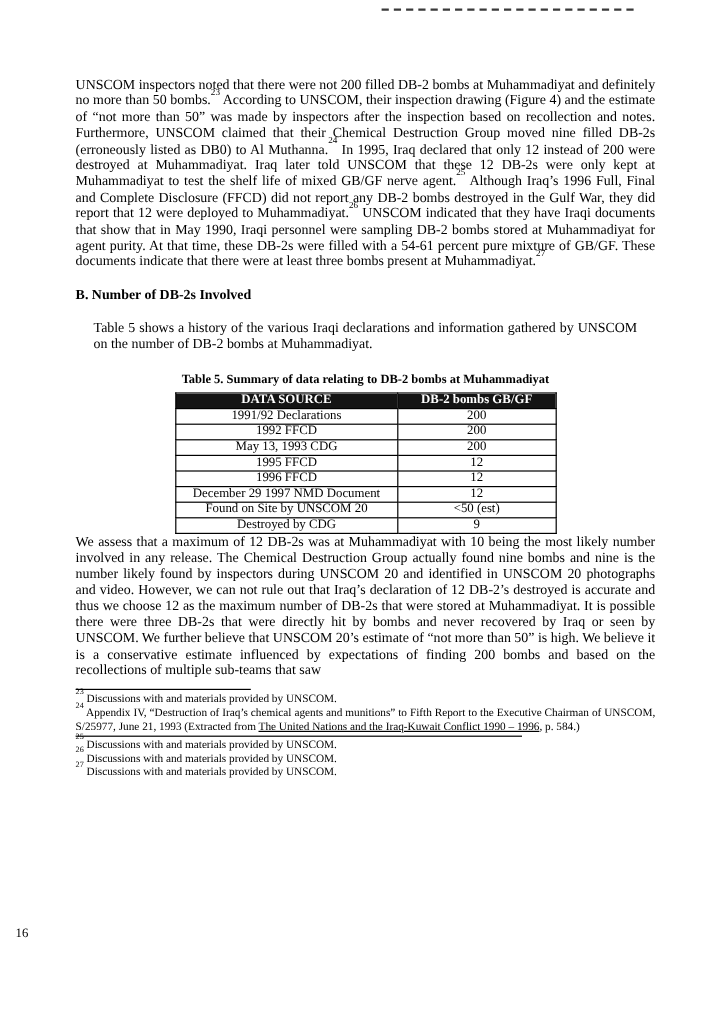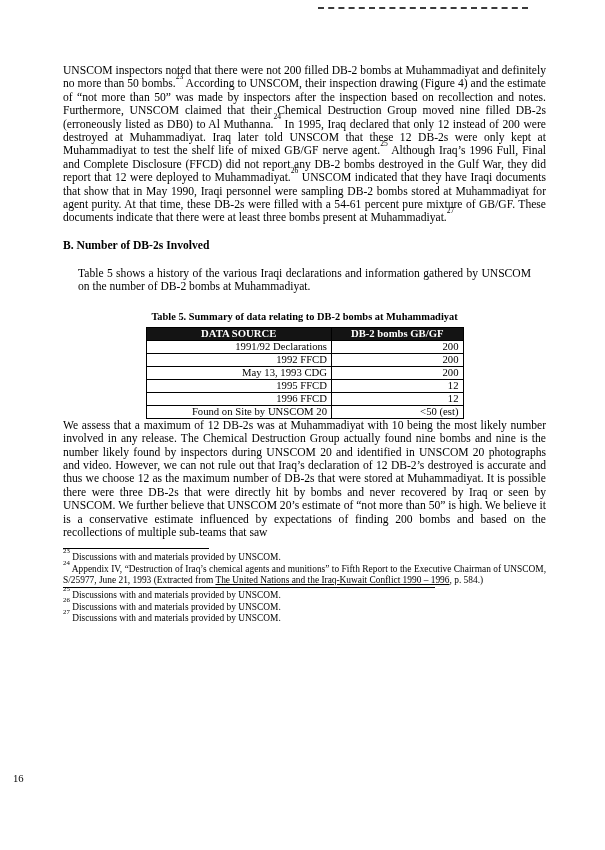--- a/index.html
+++ b/index.html
@@ -67,22 +67,22 @@
     white-space: nowrap;
   }
   table.data-table th {
     background: #141414;
     color: #fff;
     font-weight: bold;
     text-align: center;
   }
   th.col-source, td.col-source { width: 59%; }
   th.col-value,  td.col-value  { width: 41%; }
-  td.col-source { text-align: right; padding-left: 6px; }
-  td.col-value  { text-align: right; }
+  td.col-source { text-align: center; padding-left: 6px; }
+  td.col-value  { text-align: center; }
   .assess-para { }
   .footnote-sep {
     width: 146px;
     border-top: 1px solid #000;
     margin: 9px 0 3px 0;
   }
   .footnotes {
     font-size: 9.4px;
     line-height: 11.3px;
     text-align: justify;
@@ -144,22 +144,30 @@
         </tr>
         <tr>
           <td class="col-source">1995 FFCD</td>
           <td class="col-value">12</td>
         </tr>
         <tr>
           <td class="col-source">1996 FFCD</td>
           <td class="col-value">12</td>
         </tr>
         <tr>
+          <td class="col-source">December 29 1997 NMD Document</td>
+          <td class="col-value">12</td>
+        </tr>
+        <tr>
           <td class="col-source">Found on Site by UNSCOM 20</td>
           <td class="col-value">&lt;50 (est)</td>
+        </tr>
+        <tr>
+          <td class="col-source">Destroyed by CDG</td>
+          <td class="col-value">9</td>
         </tr>
       </tbody>
     </table>
 
     <p class="body-text assess-para">We assess that a maximum of 12 DB-2s was at Muhammadiyat with 10 being the most likely number involved in any release. The Chemical Destruction Group actually found nine bombs and nine is the number likely found by inspectors during UNSCOM 20 and identified in UNSCOM 20 photographs and video. However, we can not rule out that Iraq’s declaration of 12 DB-2’s destroyed is accurate and thus we choose 12 as the maximum number of DB-2s that were stored at Muhammadiyat. It is possible there were three DB-2s that were directly hit by bombs and never recovered by Iraq or seen by UNSCOM. We further believe that UNSCOM 20’s estimate of “not more than 50” is high. We believe it is a conservative estimate influenced by expectations of finding 200 bombs and based on the recollections of multiple sub-teams that saw</p>
 
     <div class="footnote-sep"></div>
 
     <div class="footnotes">
       <p class="footnote"><sup class="fn-ref">23</sup><span> Discussions with and materials provided by UNSCOM.</span></p>

